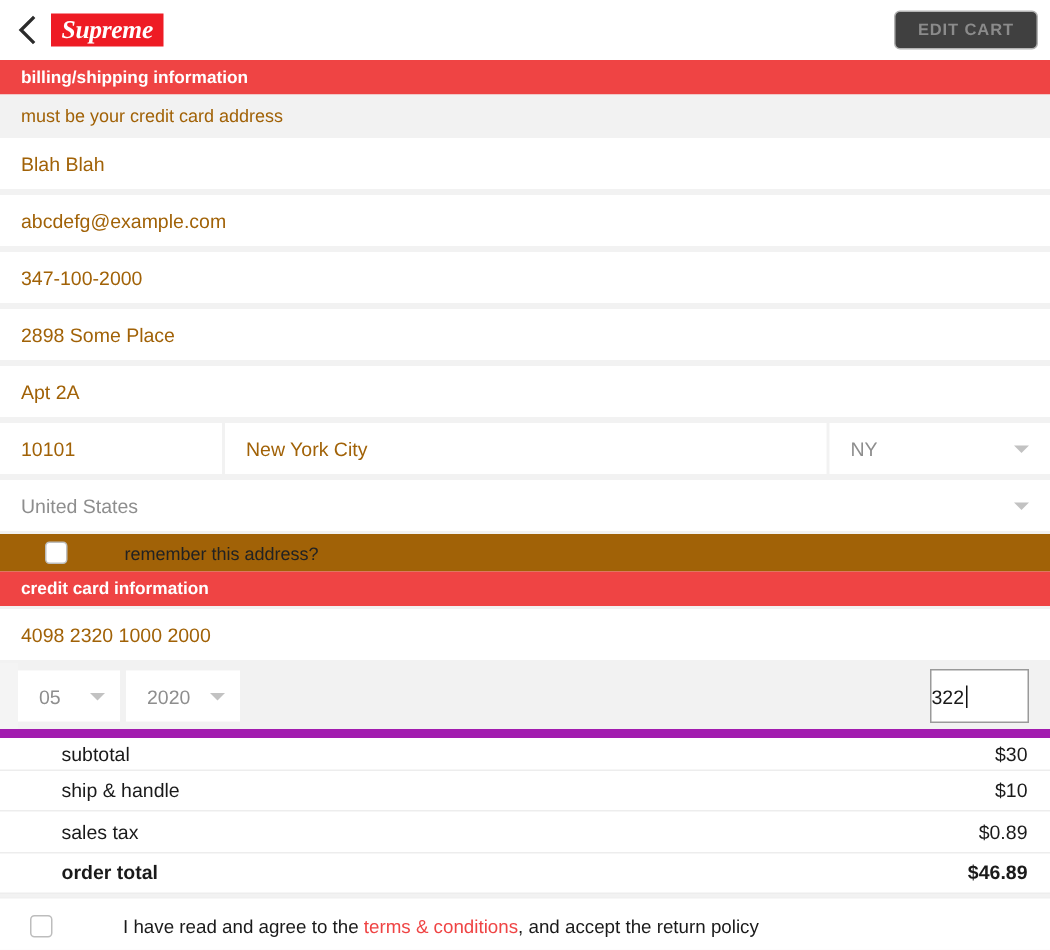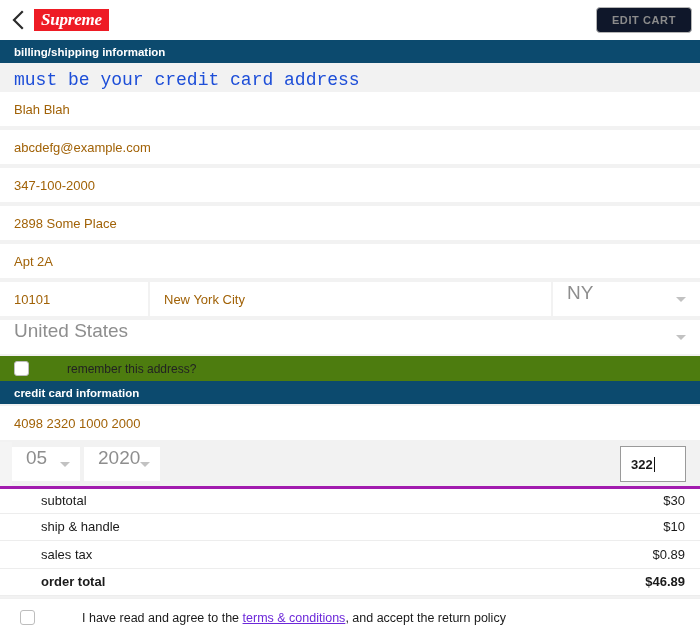--- a/index.html
+++ b/index.html
@@ -60,50 +60,49 @@
     letter-spacing: -0.2px;
     line-height: 1;
     display: block;
   }
 
   .spacer { flex: 1 1 auto; }
 
   .edit-cart {
     border: 1px solid #b4b4b4;
     border-radius: 4px;
-    background: #0f172a;
+    background: #404040;
     color: #8b8b8b;
     font-size: 11px;
     font-weight: bold;
     letter-spacing: 0.6px;
     padding: 6px 15px 6px 15px;
     cursor: pointer;
     flex: 0 0 auto;
   }
 
   
   .section-header {
-    background: #0c4a6e;
+    background: #ef4444;
     color: #ffffff;
     font-size: 11.5px;
     font-weight: bold;
     padding: 6px 0 6px 14px;
     height: 23px;
     box-sizing: border-box;
     line-height: 12px;
   }
 
   .subnote {
     background: #f2f2f2;
-    color: #1d4ed8;
-    font-size: 18px;
+    color: #a16207;
+    font-size: 12px;
     padding: 7px 0 8px 14px;
     height: 27px;
     box-sizing: border-box;
-    font-family: Liberation Mono, monospace;
   }
 
   
   .field-row {
     display: flex;
     background: #f2f2f2;
     height: 38px;
     margin-bottom: 0;
   }
   .field {
@@ -119,23 +118,24 @@
     flex: 1 1 auto;
     position: relative;
     cursor: text;
   }
 
   .select-field {
     background: #ffffff;
     height: 34px;
     margin: 2px 0;
     display: flex;
+    align-items: center;
     padding: 0 14px;
     box-sizing: border-box;
-    font-size: 19px;
+    font-size: 13px;
     color: #8e8e8e;
     position: relative;
     cursor: pointer;
   }
   .caret {
     position: absolute;
     right: 14px;
     top: 50%;
     margin-top: -2px;
     width: 0;
@@ -150,23 +150,23 @@
   .city  { flex: 1 1 auto; margin-left: 2px; }
   .state { flex: 0 0 147px; margin-left: 2px; }
 
   
   .country { width: 700px; }
 
   
   .check-row {
     display: flex;
     align-items: center;
-    background: #4d7c0f;
+    background: #a16207;
     height: 25px;
-    padding-left: 14px;
+    padding-left: 30px;
     box-sizing: border-box;
   }
   .checkbox {
     width: 15px;
     height: 15px;
     border: 1px solid #bdbdbd;
     border-radius: 3px;
     background: #ffffff;
     box-sizing: border-box;
     cursor: pointer;
@@ -201,26 +201,25 @@
     top: 4px;
   }
   .cvv {
     width: 66px;
     height: 36px;
     border: 1px solid #9a9a9a;
     background: #ffffff;
     box-sizing: border-box;
     display: flex;
     align-items: center;
-    padding-left: 10px;
+    padding-left: 0;
     font-size: 13px;
     color: #1a1a1a;
     cursor: text;
     position: relative;
-    font-weight: bold;
   }
   .caret-bar {
     display: inline-block;
     width: 1px;
     height: 15px;
     background: #111111;
     margin-left: 1px;
     vertical-align: middle;
   }
 
@@ -231,43 +230,42 @@
   .total-row {
     display: flex;
     align-items: center;
     height: 27.5px;
     border-bottom: 1px solid #ededed;
     font-size: 13px;
     color: #1a1a1a;
     padding: 0 15px 0 41px;
     box-sizing: border-box;
   }
-  .total-row:first-child { border-top: 3px solid #a21caf; }
+  .total-row:first-child { border-top: 6px solid #a21caf; }
   .total-row .label { flex: 1 1 auto; }
   .total-row .value { flex: 0 0 auto; text-align: right; }
   .total-row.grand { font-weight: bold; }
 
   
   .terms-row {
     display: flex;
     align-items: center;
     background: #ffffff;
     height: 38px;
     padding-left: 20px;
     box-sizing: border-box;
     border-top: 1px solid #f0f0f0;
   }
   .terms-text {
     font-size: 12.5px;
     color: #1a1a1a;
     margin-left: 47px;
   }
   .terms-link {
-    text-decoration: underline;
-    color: #6d28d9;
+    color: #ef4444;
     cursor: pointer;
   }
   .thin-divider {
     height: 2px;
     background: #f2f2f2;
   }
 </style>
 </head>
 <body>
 

